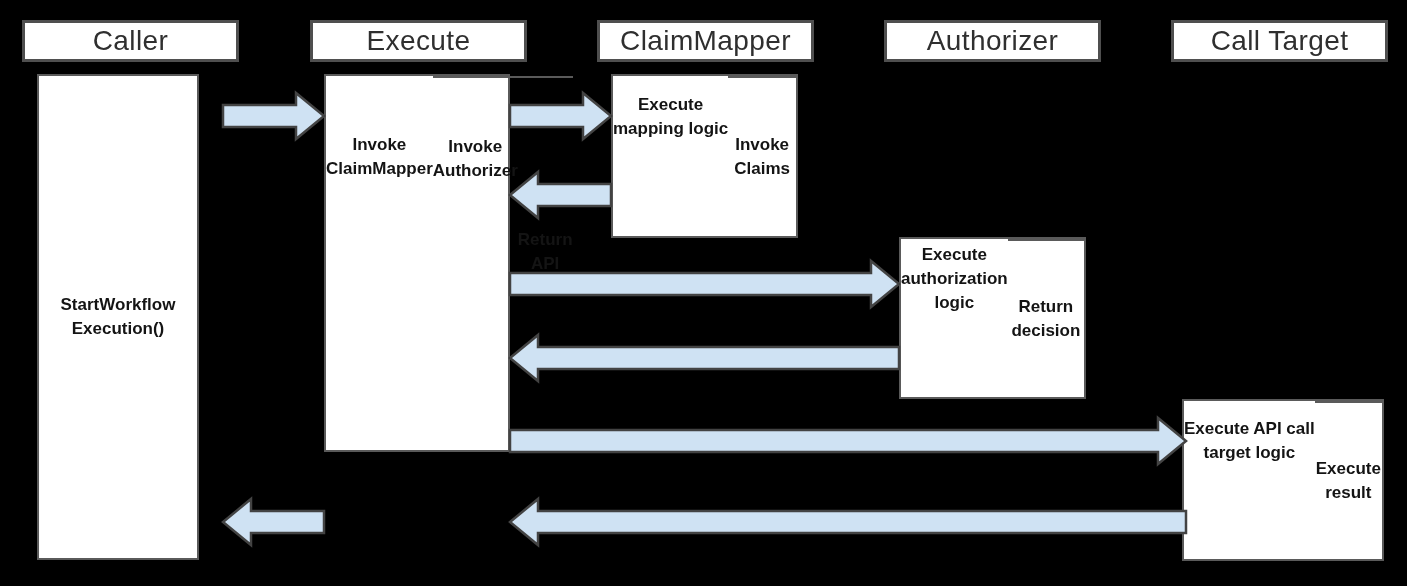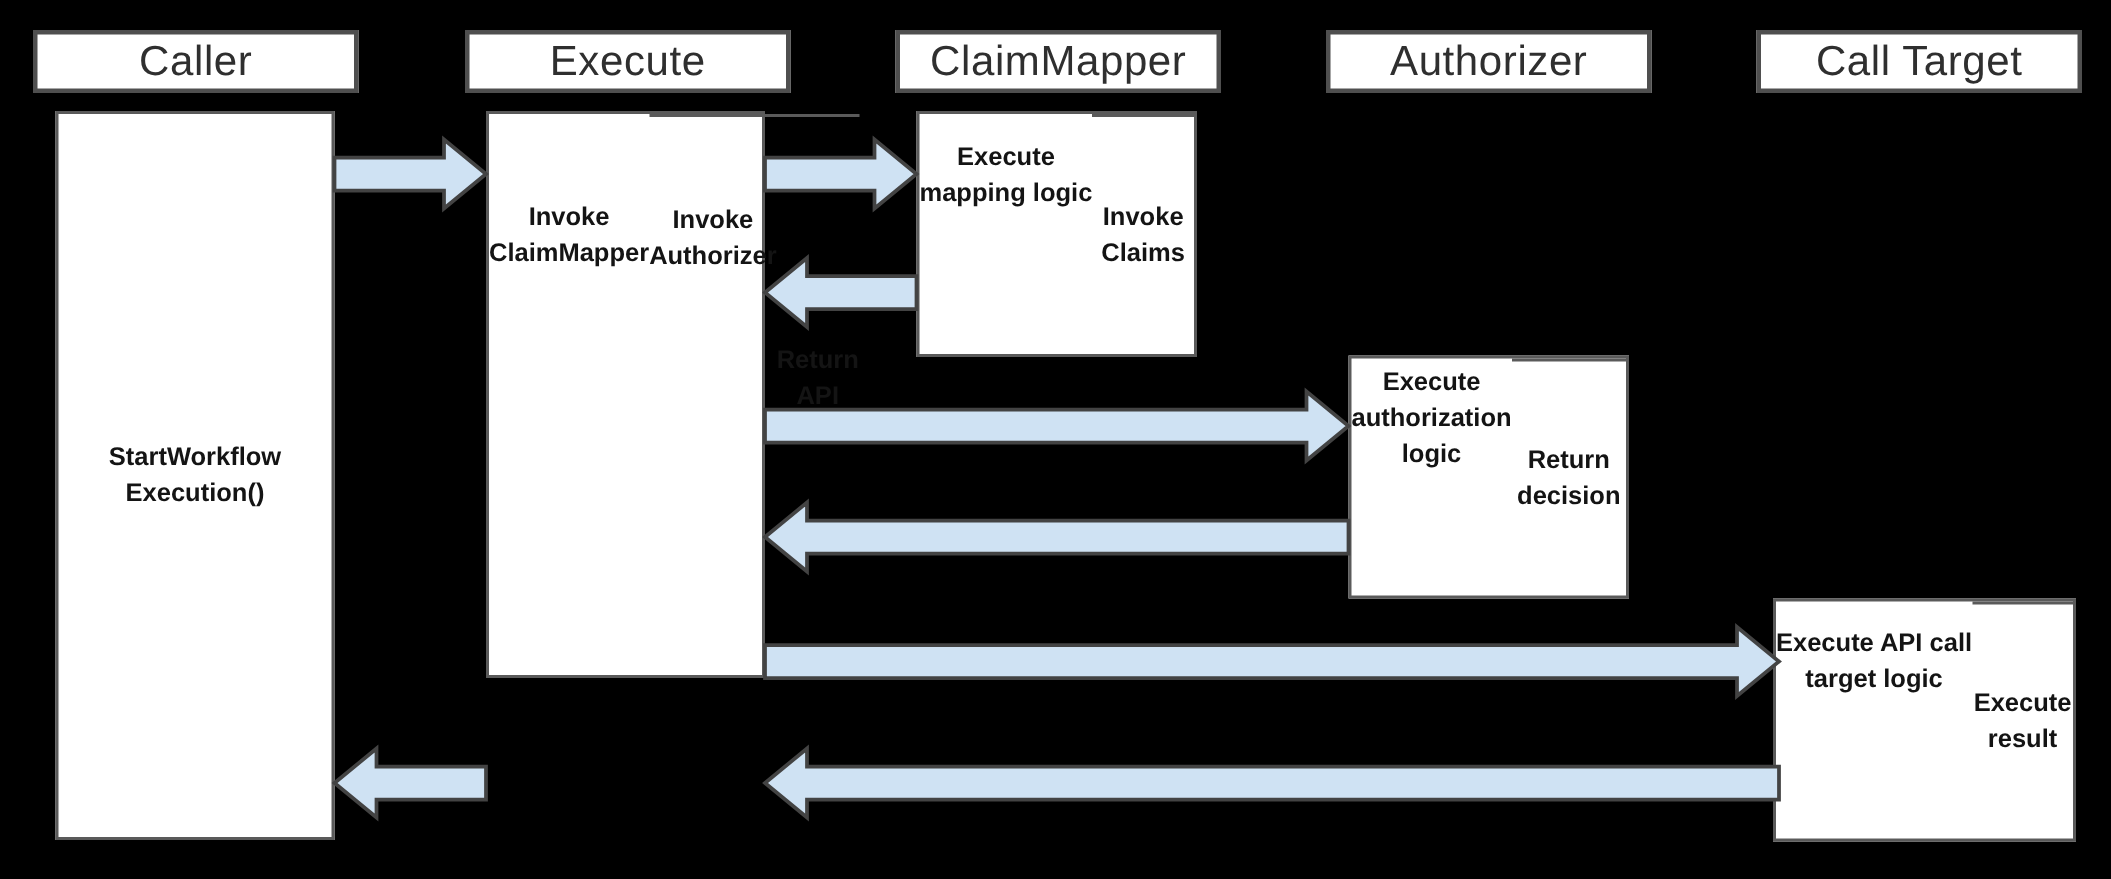--- a/index.html
+++ b/index.html
@@ -35,21 +35,21 @@
 <body>
 
 <div id="canvas">
 
   <div class="hdr" style="left:22px;top:20px">Caller</div>
   <div class="hdr" style="left:310px;top:20px">Execute</div>
   <div class="hdr" style="left:597px;top:20px">ClaimMapper</div>
   <div class="hdr" style="left:884px;top:20px">Authorizer</div>
   <div class="hdr" style="left:1171px;top:20px">Call Target</div>
 
-  <div class="stack" style="left:37px;top:74px;width:186px;height:486px">
+  <div class="stack" style="left:37px;top:74px;width:162px;height:486px">
     <div class="cell grow">StartWorkflow
 Execution()</div>
   </div>
 
   <div class="stack" style="left:324px;top:74px;width:186px;height:378px">
     <div class="cell" style="height:161px">Invoke
 ClaimMapper</div>
     <div class="cell" style="height:164px">Invoke
 Authorizer</div>
     <div class="cell grow">Return API call</div>

